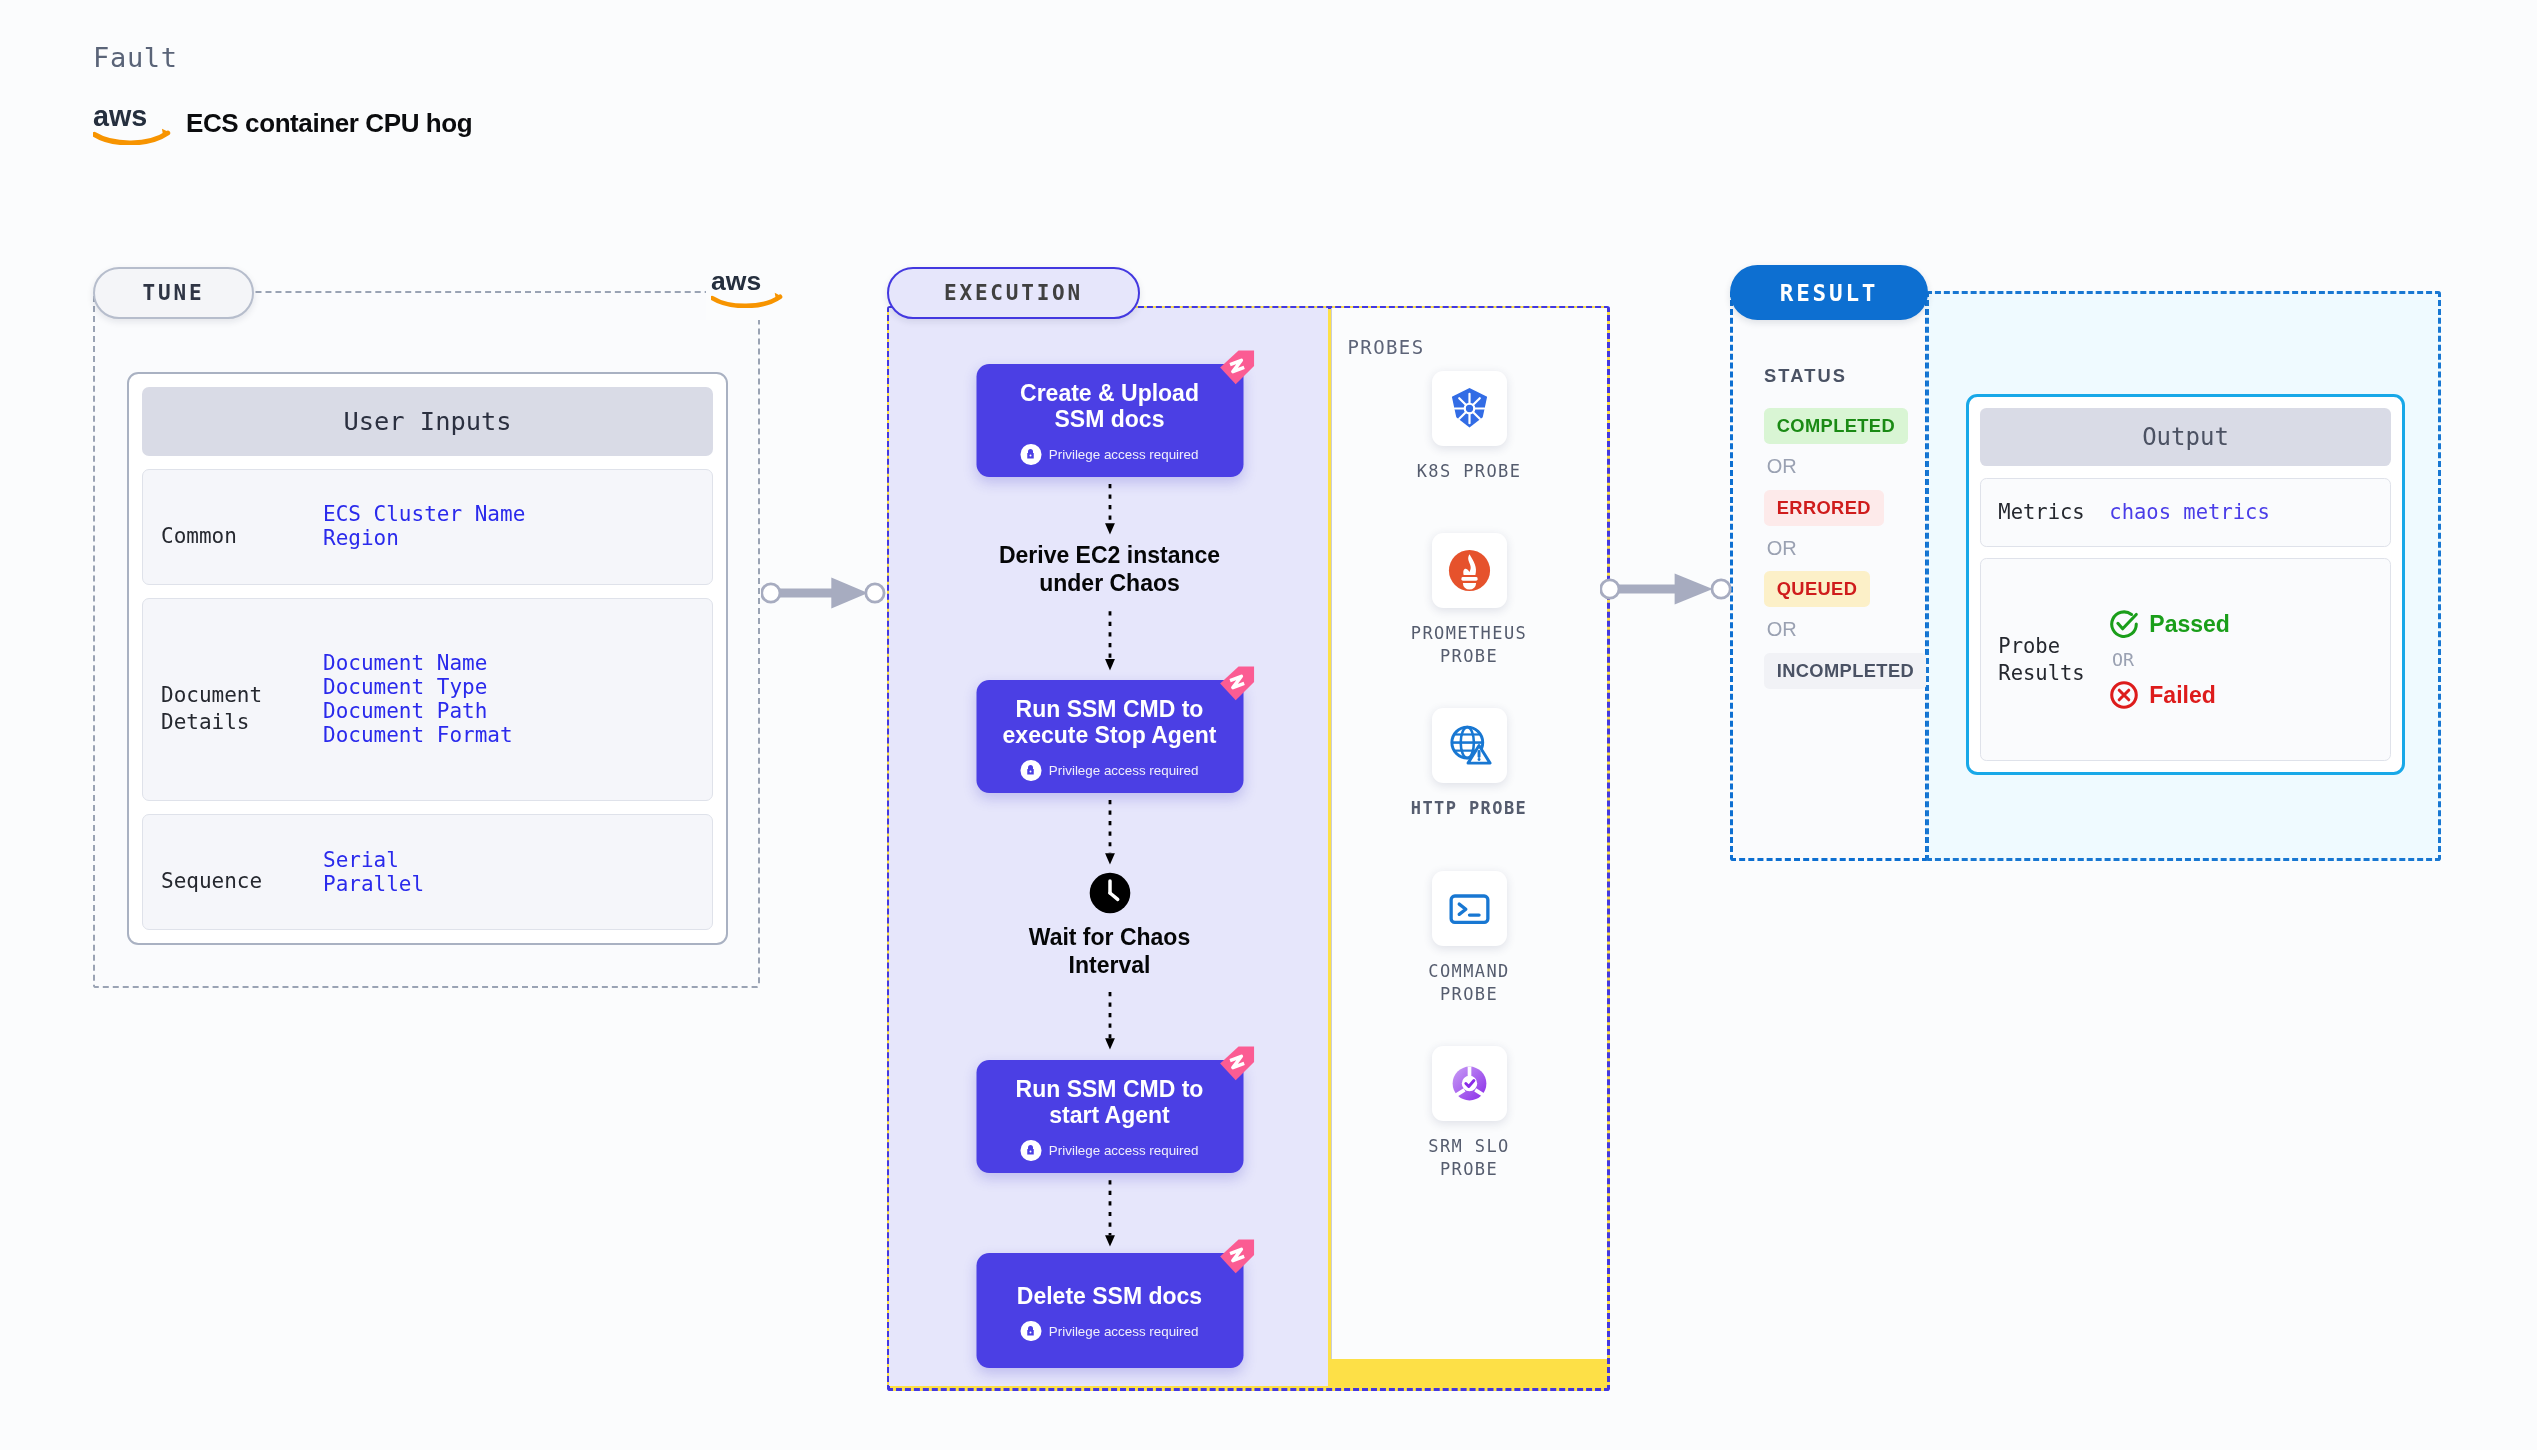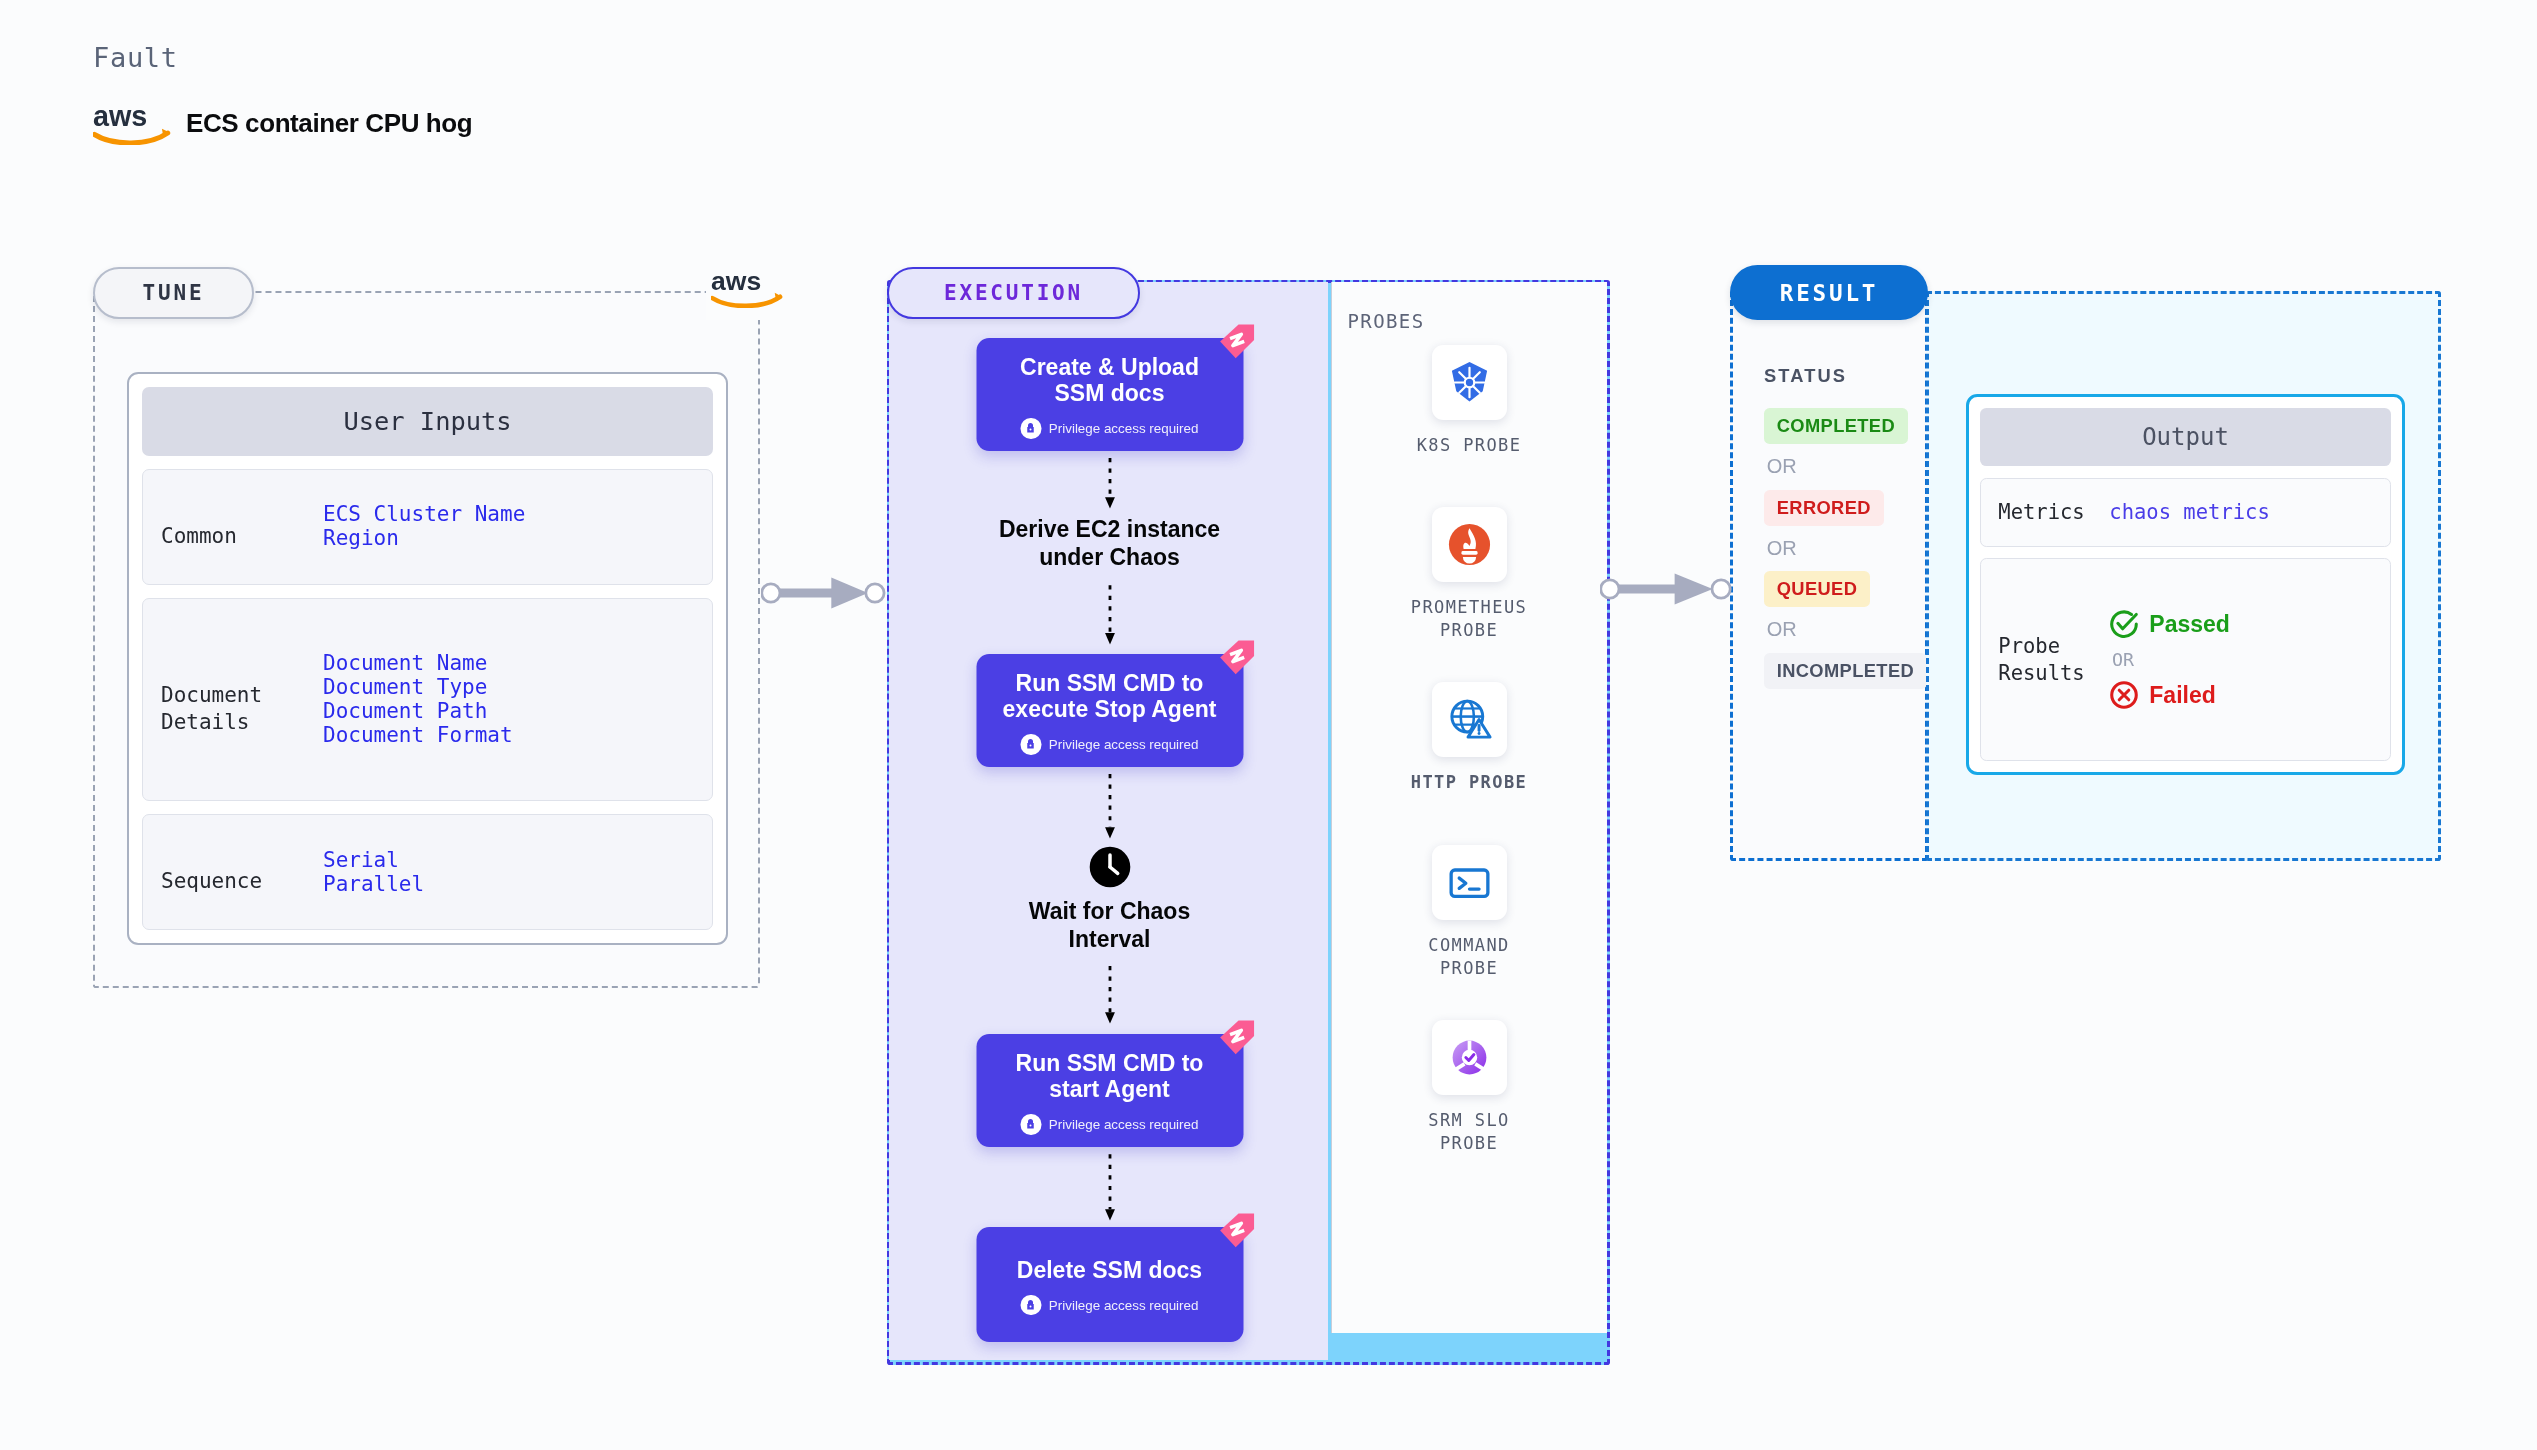--- a/index.html
+++ b/index.html
@@ -29,21 +29,21 @@
   }
   #tune-pill {
     left: 93px; top: 267px; width: 161px; height: 52px;
     background: #f4f5f8; border: 2.1px solid #b6bdcc; border-radius: 27px;
     color: #2f3545; font-size: 21px;
     box-shadow: 0 2.8px 7px rgba(20,30,60,.10);
   }
   #execution-pill {
     left: 887px; top: 267px; width: 253px; height: 52px;
     background: #e6e6fb; border: 2.8px solid #4338e0; border-radius: 27px;
-    color: #6d28d9; font-size: 21px;
+    color: #404040; font-size: 21px;
     box-shadow: 0 2.8px 7px rgba(20,30,60,.10);
   }
   #result-pill {
     left: 1730px; top: 265px; width: 198px; height: 55px;
     background: #0d6fd1; border-radius: 28px; color: #ffffff; font-size: 22.6px;
     box-shadow: 0 2.8px 7px rgba(20,30,60,.12);
   }
 
   
   #tune-panel {
@@ -86,22 +86,22 @@
   #group-document { height: 219px; }
   #group-sequence { height: 124px; }
 
   
   .stage-arrow { position: absolute; z-index: 4; }
   #arrow-1 { left: 761px; top: 573px; }
   #arrow-2 { left: 1600px; top: 569px; }
 
   
   #execution-panel {
-    position: absolute; left: 887px; top: 280px; width: 723px; height: 1085px;
-    border: 3.5px dashed #4338e0; border-radius: 2.8px; background: #7dd3fc;
+    position: absolute; left: 887px; top: 306px; width: 723px; height: 1085px;
+    border: 3.5px dashed #4338e0; border-radius: 2.8px; background: #fde047;
   }
   #execution-inner {
     position: absolute; left: -0.7px; top: -0.7px; width: 439px; height: 1078px;
     background: #e6e6fb;
   }
   #probes-inner {
     position: absolute; left: 441px; top: -0.7px; width: 276px; height: 1051px;
     background: #fbfcfd; border-left: 1.4px solid #c9cdd8;
   }
   #probes-label {

